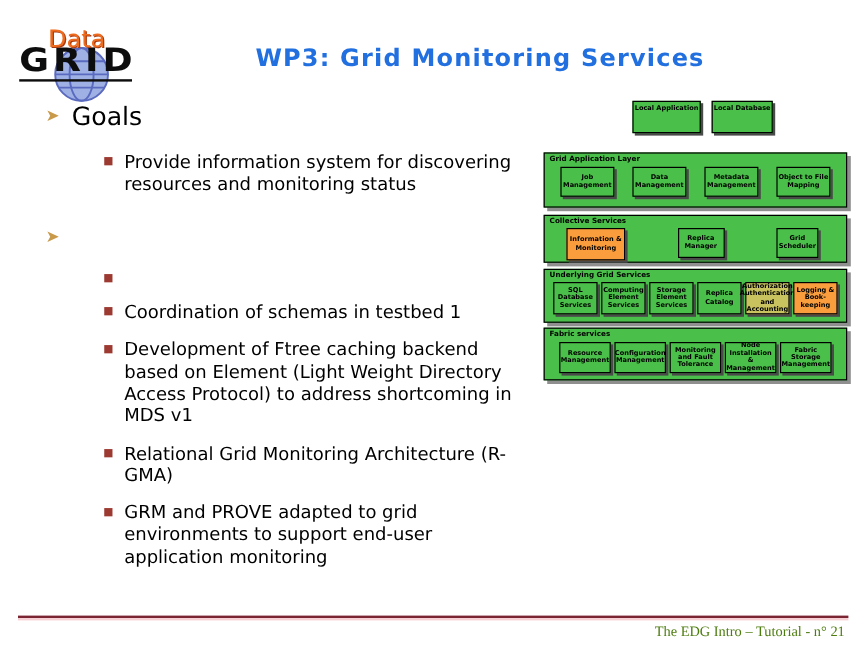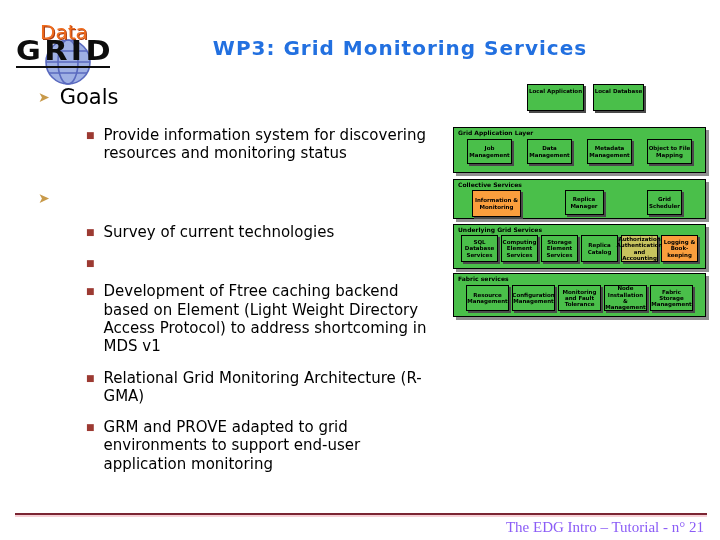--- a/index.html
+++ b/index.html
@@ -59,21 +59,21 @@
   .layer.ugs .l-boxes{padding:2px 7px 0;}
   .layer.ugs .dbox{width:37px;height:27px;}
   .layer.fab{top:190px;height:44px;}
   .layer.fab .l-boxes{padding:3px 12px 0;}
   .layer.fab .dbox{width:43px;height:26px;}
 
   
   .footer-line{position:absolute;left:15px;top:513px;width:692px;height:2px;
                background:var(--footer_line);box-shadow:0 2px 0 rgba(240,170,180,.55);}
   .footer-text{position:absolute;right:16px;top:519px;font-family:"Liberation Serif","DejaVu Serif",serif;
-               font-size:15px;color:#8b5cf6;}
+               font-size:12px;color:#4d7c0f;}
 </style>
 </head>
 <body>
 
 <div class="slide">
 
   <div class="logo">
     <svg class="logo-globe" viewBox="0 0 48 48">
       <circle cx="24" cy="24" r="22" fill="#9fb0e4"></circle>
       <g stroke="#5a6abf" fill="none" stroke-width="1.6">
@@ -106,24 +106,24 @@
       </ul>
     </div>
 
     <div class="section-gap">
       <div class="heading-row">
         <span class="arrow">➤</span>
       </div>
       <ul class="bullets">
         <li class="bullet first-bullet-gap">
           <span class="sq">■</span>
-          <span>Survey of current technologies</span>
         </li>
         <li class="bullet">
           <span class="sq">■</span>
+          <span>Coordination of schemas in testbed 1</span>
         </li>
         <li class="bullet">
           <span class="sq">■</span>
           <span>Development of Ftree caching backend based on Element (Light Weight Directory Access Protocol) to address shortcoming in  MDS v1</span>
         </li>
         <li class="bullet">
           <span class="sq">■</span>
           <span>Relational Grid Monitoring Architecture (R-GMA)</span>
         </li>
         <li class="bullet">

